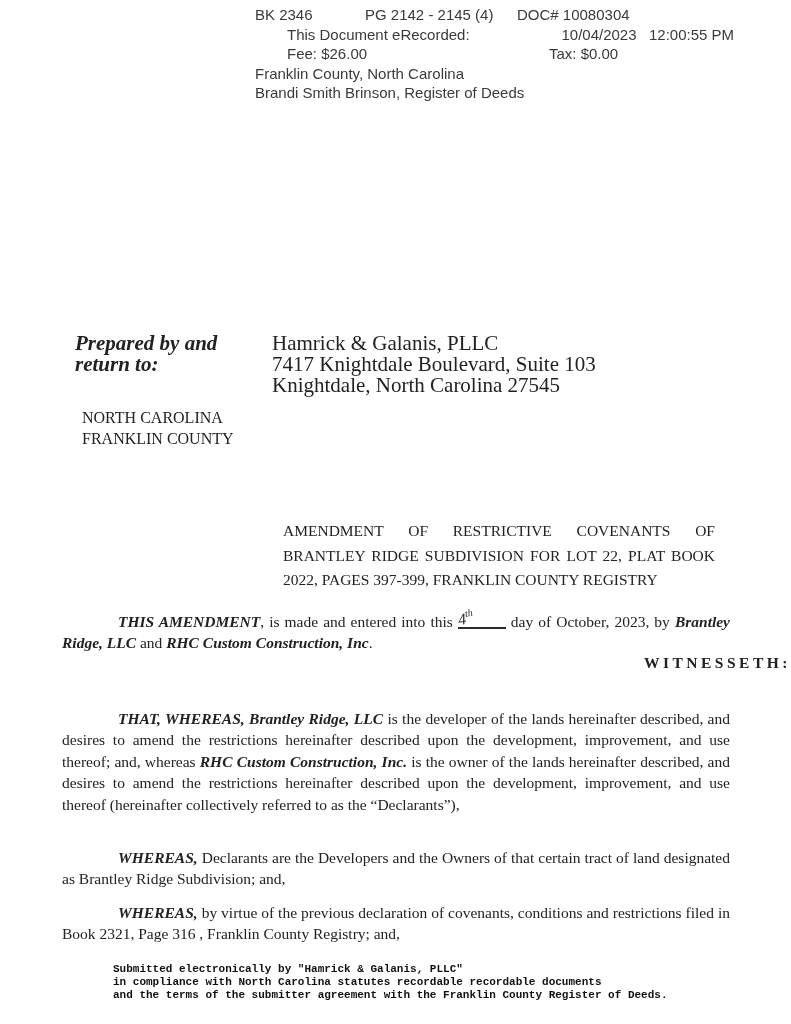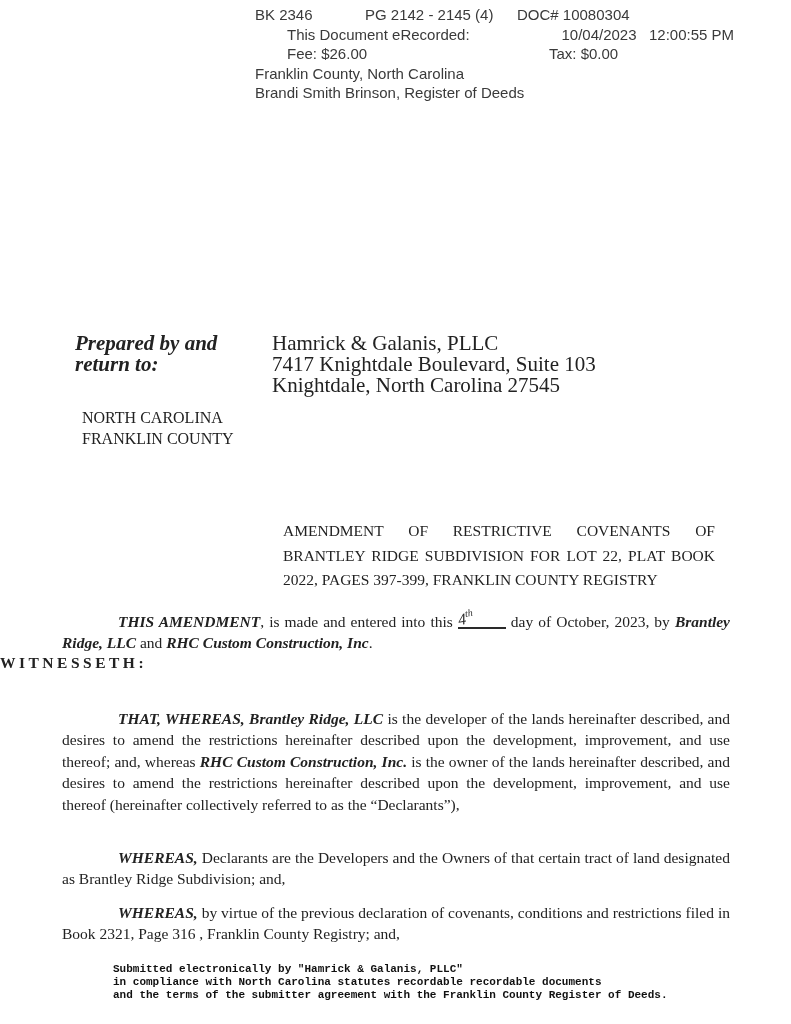--- a/index.html
+++ b/index.html
@@ -110,21 +110,21 @@
     font-size: 10px;
     vertical-align: 7px;
   }
 
   
   .witnesseth {
     position: absolute;
     left: 0;
     top: 654px;
     width: 791px;
-    text-align: left;
+    text-align: right;
     font-weight: bold;
     font-size: 15.5px;
     letter-spacing: 3.5px;
   }
 
   
   .efooter {
     position: absolute;
     left: 113px;
     top: 963px;

